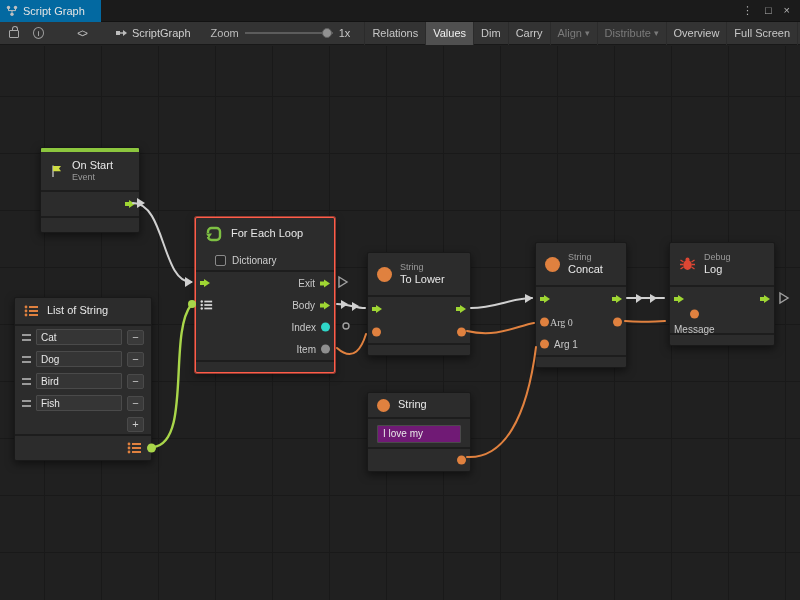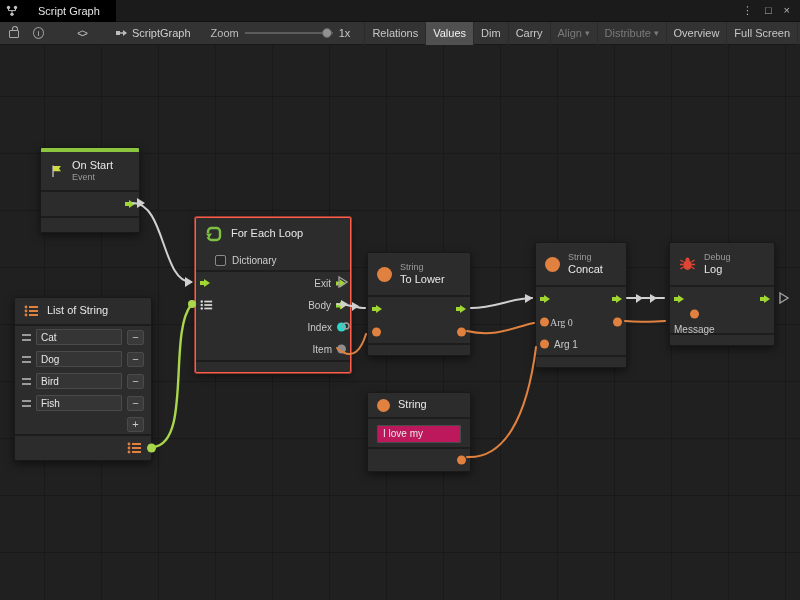--- a/index.html
+++ b/index.html
@@ -1,21 +1,21 @@
 <!DOCTYPE html>
 <html><head>
 <meta charset="utf-8">
 <style>
   * { box-sizing: border-box; margin: 0; padding: 0; }
   html,body { width:800px; height:600px; overflow:hidden; }
   body { font-family:"Liberation Sans",sans-serif; background:#202020; position:relative; color:#ddd; }
 
   
   .titlebar { height:22px; background:#1b1b1b; display:flex; align-items:center; border-bottom:1px solid #121212; }
-  .tab { height:22px; display:flex; align-items:center; gap:20px; padding:0 16px 0 6px; background:#000000; color:#e4e4e4; font-size:11px; }
+  .tab { height:22px; display:flex; align-items:center; gap:5px; padding:0 16px 0 6px; background:#0369a1; color:#e4e4e4; font-size:11px; }
   .win-controls { margin-left:auto; display:flex; gap:12px; padding-right:10px; color:#b5b5b5; font-size:11px; }
   .win-controls span { cursor:default; }
 
   
   .toolbar { height:23px; background:#333333; display:flex; align-items:center; border-bottom:1px solid #181818; font-size:11px; color:#c8c8c8; padding:0 2px; }
   .lock { width:10px; height:8px; border:1px solid #a8a8a8; border-radius:1px; position:relative; margin:2px 7px 0 7px; }
   .lock::before { content:""; position:absolute; left:1.5px; top:-5px; width:4px; height:4px; border:1px solid #a8a8a8; border-bottom:none; border-radius:3px 3px 0 0; }
   .info { width:12px; height:12px; border-radius:50%; border:1px solid #9a9a9a; font-size:8px; display:flex; align-items:center; justify-content:center; color:#c8c8c8; margin:0 7px; }
   .codeic { font-size:10px; letter-spacing:-1px; color:#c0c0c0; margin-left:26px; }
   .graph-chip { display:flex; align-items:center; gap:5px; margin-left:28px; color:#cfcfcf; }
@@ -71,21 +71,21 @@
   .sqbtn { width:17px; height:15px; background:#3a3a3a; border:1px solid #4a4a4a; display:flex; align-items:center;
            justify-content:center; font-size:11px; color:#cccccc; border-radius:2px; flex:0 0 auto; }
   .lplus { display:flex; justify-content:flex-end; padding:0 7px; height:20px; align-items:center; }
   .lfoot { position:relative; height:24px; display:flex; align-items:center; justify-content:flex-end; padding:0 9px; }
   .lfoot .dot { position:absolute; right:-5px; top:50%; transform:translateY(-50%); }
 
   .nfoot { height:14px; }
 
   
   .litrow { padding:4px 9px; }
-  .litfield { width:100%; height:18px; background:#be185d; border:1px solid #4a4a4a; color:#e8e8e8;
+  .litfield { width:100%; height:18px; background:#701a75; border:1px solid #4a4a4a; color:#e8e8e8;
               font-size:10px; padding:0 5px; font-family:"Liberation Sans",sans-serif; border-radius:1px; }
 
   .wires { position:absolute; top:0; left:0; z-index:6; pointer-events:none; }
 </style>
 </head>
 <body>
 
 <div class="titlebar">
   <div class="tab">
     <svg width="12" height="12" viewBox="0 0 12 12">
@@ -213,21 +213,21 @@
           <circle cx="2" cy="6" r="1.4"></circle>
             <rect x="5" y="5" width="9" height="2"></rect>
           <circle cx="2" cy="10" r="1.4"></circle>
             <rect x="5" y="9" width="9" height="2"></rect>
         </g>
       </svg>
       <span class="dot green"></span>
     </div>
   </div>
 
-  <div class="node selected" style="left:195px; top:171px; width:156px;">
+  <div class="node selected" style="left:195px; top:171px; width:140px;">
     <div class="nhead" style="height:32px;">
       <svg width="18" height="18" viewBox="0 0 18 18">
         <rect x="3" y="3" width="12" height="12" rx="3.5" fill="none" stroke="#7ec043" stroke-width="2.4"></rect>
         <rect x="1" y="8" width="5" height="4" fill="#2c2c2c"></rect>
         <path d="M1 8.5h6L4 13z" fill="#7ec043"></path>
       </svg>
       <span class="t1">For Each Loop</span>
     </div>
     <div class="cbrow" style="height:20px;padding-left:19px;">
       <span class="cbx"></span>

